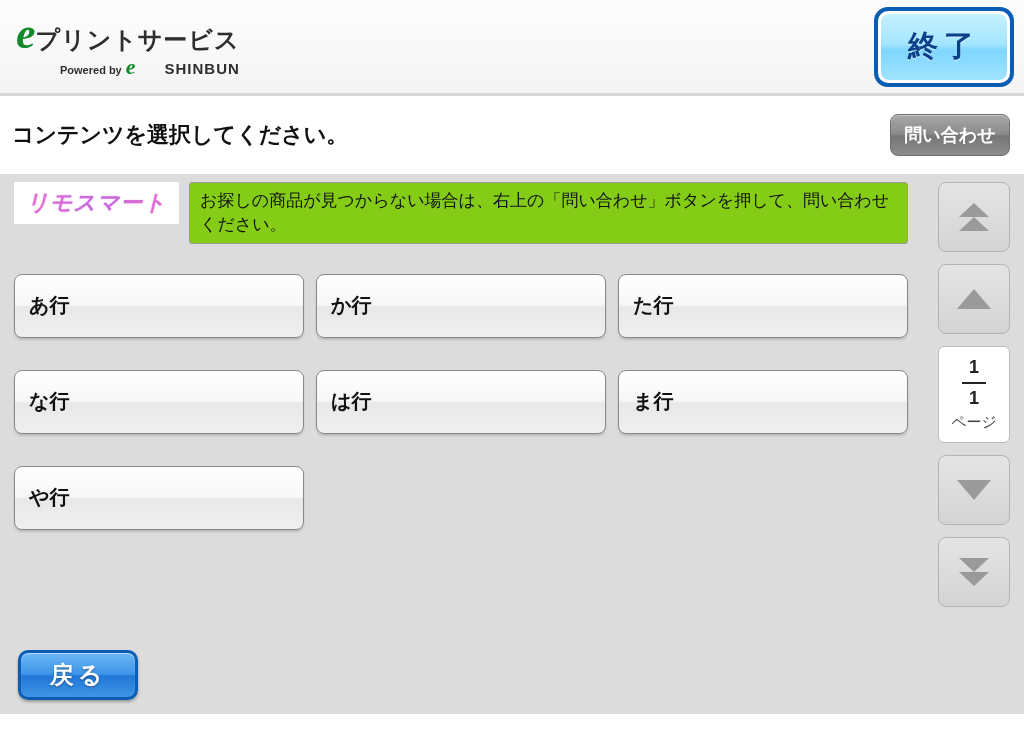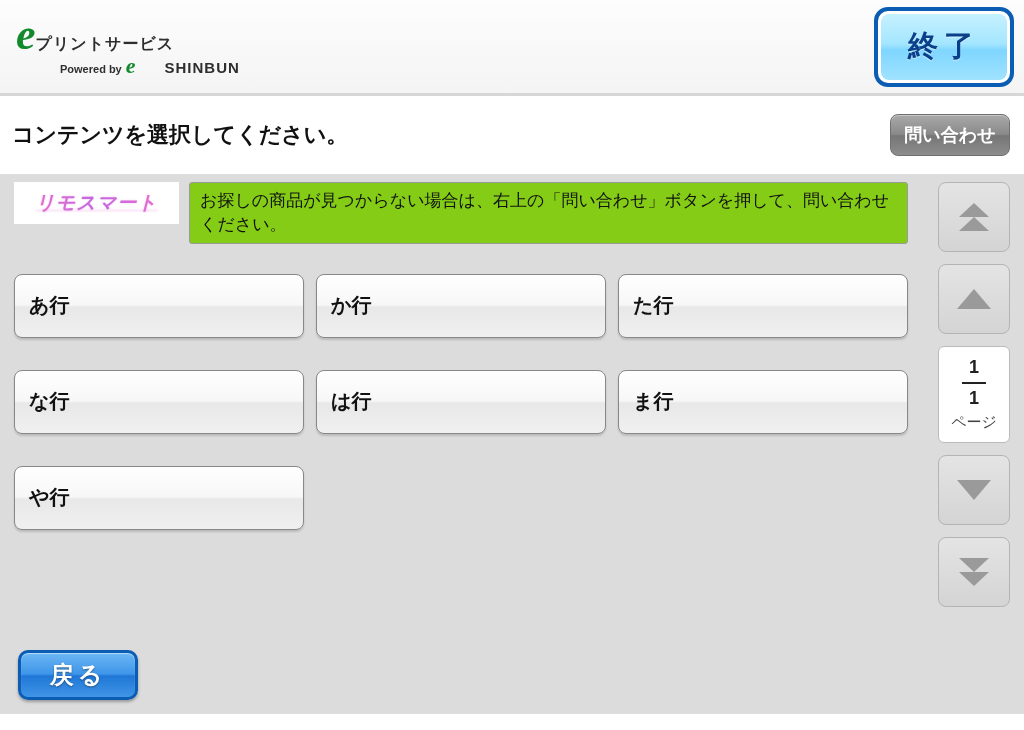--- a/index.html
+++ b/index.html
@@ -27,21 +27,21 @@
   }
   .logo-e1 {
     font-family: "Georgia", serif;
     font-style: italic;
     font-weight: bold;
     font-size: 44px;
     color: #128a2c;
     line-height: 0.9;
   }
   .logo-text1 {
-    font-size: 16px;
+    font-size: 24px;
     font-weight: bold;
     color: #2e2e2e;
     letter-spacing: 1px;
   }
   .logo-row2 {
     display: flex;
     align-items: baseline;
     margin-left: 44px;
     margin-top: -2px;
   }
@@ -133,29 +133,28 @@
   }
   .brand-tile {
     width: 165px;
     height: 42px;
     background: #fff;
     display: flex;
     align-items: center;
     justify-content: center;
   }
   .brand-tile .placeholder {
-    font-size: 19px;
+    font-size: 22px;
     font-weight: bold;
     font-style: italic;
     background: linear-gradient(90deg, #e66fd0, #b566e8, #e66fd0);
     -webkit-background-clip: text;
     color: transparent;
     text-shadow: 0 0 2px rgba(230,111,208,.4);
     letter-spacing: 1px;
-    text-decoration: underline;
   }
   .notice-box {
     flex: 1;
     background: #84cc16;
     border: 1px solid #9a9a9a;
     border-radius: 3px;
     padding: 6px 10px;
     font-size: 17px;
     line-height: 1.4;
     color: #111;

